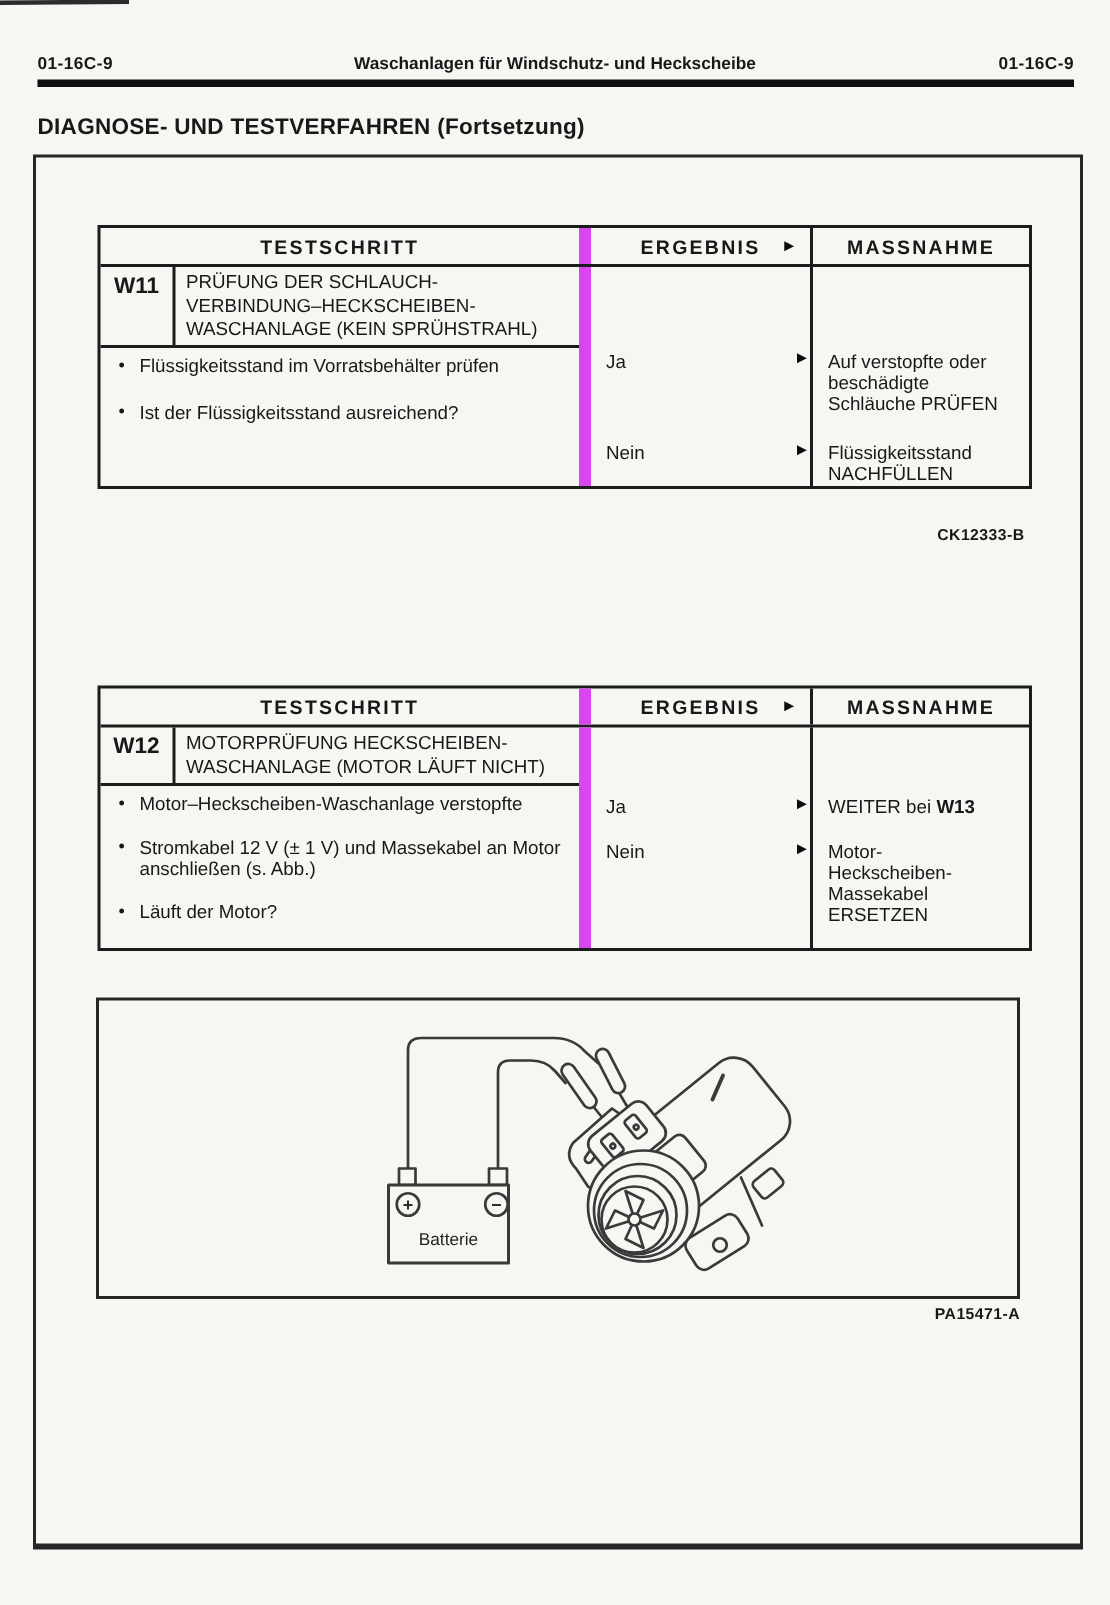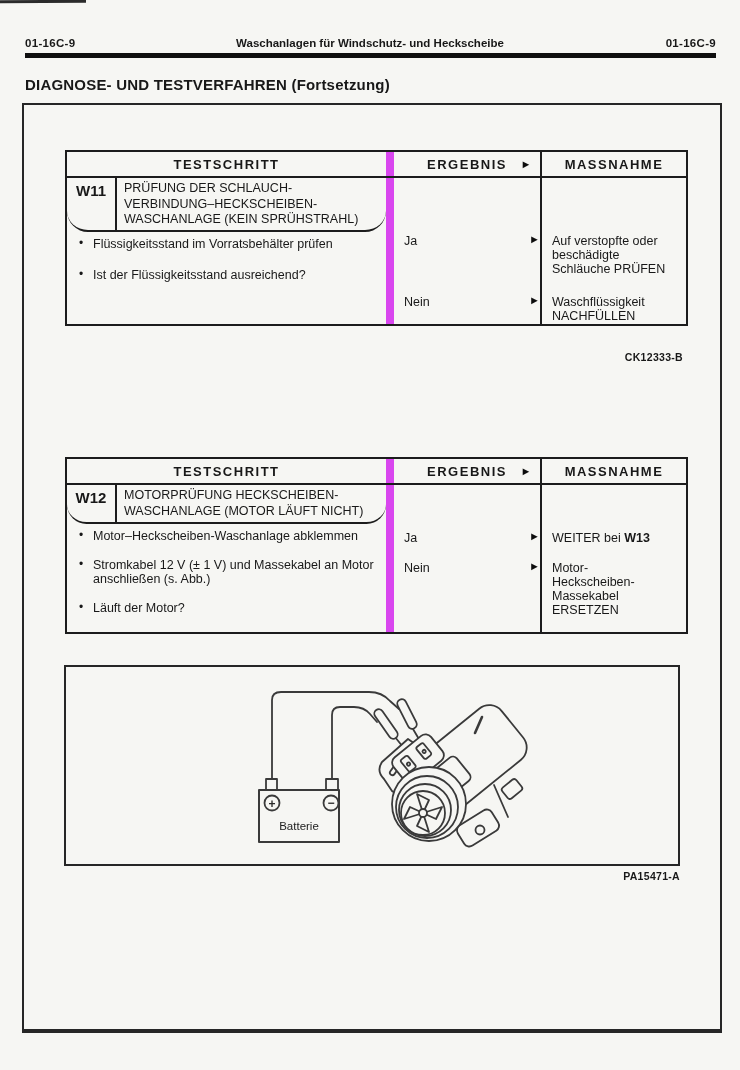--- a/index.html
+++ b/index.html
@@ -34,21 +34,21 @@
     font-weight:bold; font-size:13px; letter-spacing:1.5px;
   }
   .c1 { width:327px; border-right:8px solid #d946ef; }
   .c2 { width:148px; border-right:2px solid #1c1c1c; }
   .c3 { flex:1; }
   .dt-body { display:flex; }
   .bcell { position:relative; }
   .arrow { font-size:11px; line-height:1; color:#0c0c0c; }
   .hcell .arrow { position:absolute; right:7px; top:7px; }
 
-  .wrow { display:flex; border-bottom:2px solid #1c1c1c;border-radius:21px; }
+  .wrow { display:flex; border-bottom:2px solid #1c1c1c; }
   .wcode { width:50px; border-right:2px solid #1c1c1c; text-align:center; font-weight:bold; font-size:15px; padding-top:4px; }
   .wtitle { padding:3px 4px 20px 7px; font-size:12.5px; line-height:15.5px; }
 
   .bullets { padding-left:12px; padding-right:4px; }
   .bullet { position:relative; padding-left:14px; font-size:12.5px; line-height:14.5px; }
   .bullet .dot { position:absolute; left:0; top:-1px; font-size:12px; }
 
   .res-row { position:absolute; left:10px; right:0; display:flex; justify-content:space-between; font-size:12.5px; }
   .act { position:absolute; left:10px; right:4px; font-size:12.5px; line-height:14px; }
 
@@ -111,21 +111,21 @@
           <span class="arrow">►</span>
         </div>
       </div>
       <div class="bcell c3">
         <div class="act" style="top:56px;">
           <div>Auf verstopfte oder</div>
           <div>beschädigte</div>
           <div>Schläuche PRÜFEN</div>
         </div>
         <div class="act" style="top:117px;">
-          <div>Waschflüssigkeit</div>
+          <div>Flüssigkeitsstand</div>
           <div>NACHFÜLLEN</div>
         </div>
       </div>
     </div>
   </div>
 
   <div class="fig-code" style="left:41px; top:246px; width:618px;">CK12333-B</div>
 
   <div class="dt" style="left:41px; top:352px;">
     <div class="dt-hdr">
@@ -141,21 +141,21 @@
         <div class="wrow" style="height:39px;">
           <div class="wcode">W12</div>
           <div class="wtitle">
             <div>MOTORPRÜFUNG HECKSCHEIBEN-</div>
             <div>WASCHANLAGE (MOTOR LÄUFT NICHT)</div>
           </div>
         </div>
         <div class="bullets">
           <div class="bullet" style="margin-top:5px; max-width:290px;">
             <span class="dot">•</span>
-            <span>Motor–Heckscheiben-Waschanlage abklemmen</span>
+            <span>Motor–Heckscheiben-Waschanlage verstopfte</span>
           </div>
           <div class="bullet" style="margin-top:14px; max-width:308px;">
             <span class="dot">•</span>
             <span>Stromkabel 12 V (± 1 V) und Massekabel an Motor anschließen (s. Abb.)</span>
           </div>
           <div class="bullet" style="margin-top:14px;">
             <span class="dot">•</span>
             <span>Läuft der Motor?</span>
           </div>
         </div>

